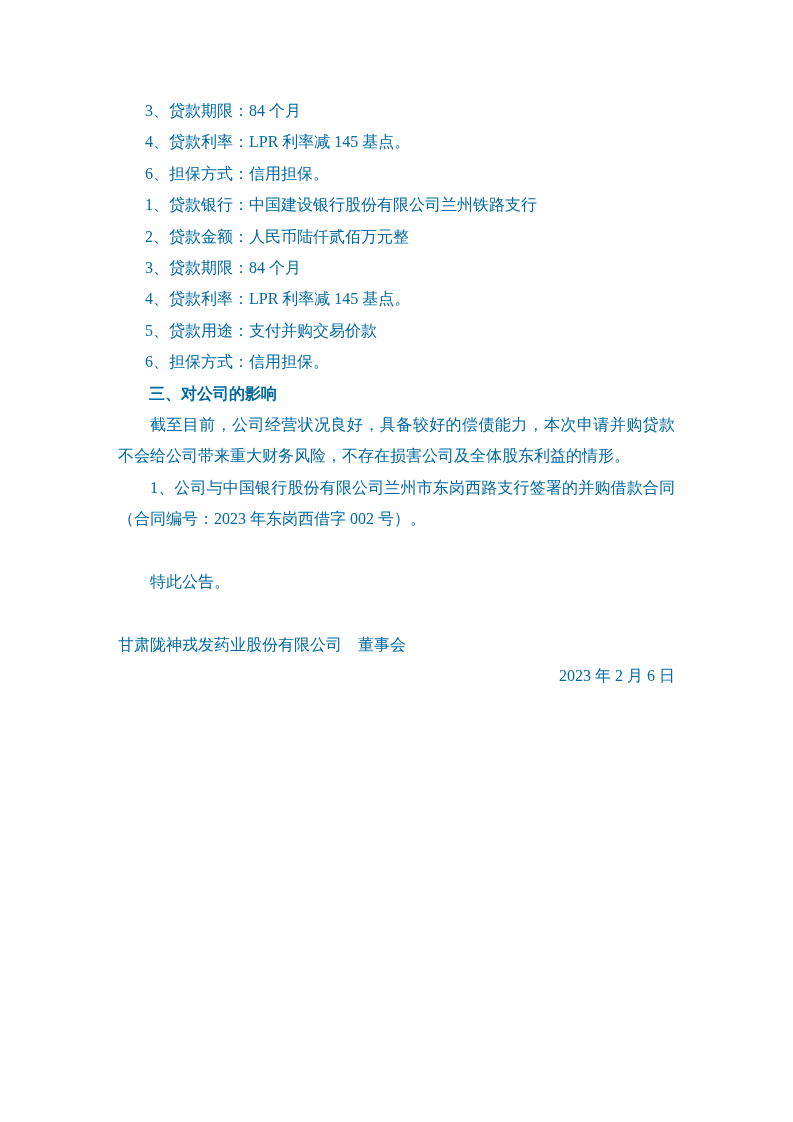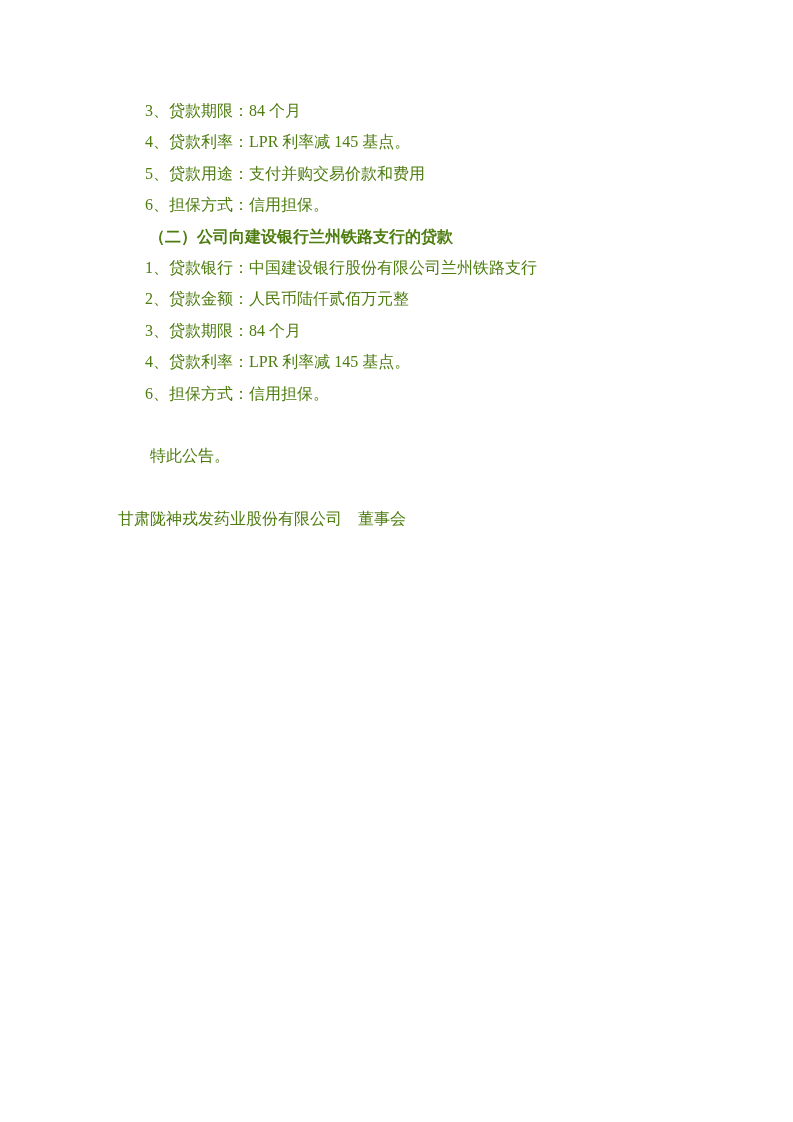--- a/index.html
+++ b/index.html
@@ -15,21 +15,21 @@
     overflow: hidden;
   }
   .content {
     position: absolute;
     left: 118px;
     top: 95px;
     width: 557px;
     font-family: "Liberation Serif", "DejaVu Serif", serif;
     font-size: 16px;
     line-height: 31.4px;
-    color: #4d7c0f;
+    color: #0369a1;
   }
   .content p {
     margin: 0;
     text-align: justify;
   }
   .para-list {
     padding-left: 27px;
     text-align: left !important;
   }
   .para-heading {
@@ -53,24 +53,27 @@
     text-align: right !important;
   }
 </style>
 </head>
 <body>
 
 <div class="page">
   <div class="content">
       <p class="para-list">3、贷款期限：84 个月</p>
       <p class="para-list">4、贷款利率：LPR 利率减 145 基点。</p>
-      <p class="para-list">5、贷款用途：支付并购交易价款和费用</p>
       <p class="para-list">6、担保方式：信用担保。</p>
-      <p class="para-heading">（二）公司向建设银行兰州铁路支行的贷款</p>
       <p class="para-list">1、贷款银行：中国建设银行股份有限公司兰州铁路支行</p>
       <p class="para-list">2、贷款金额：人民币陆仟贰佰万元整</p>
       <p class="para-list">3、贷款期限：84 个月</p>
       <p class="para-list">4、贷款利率：LPR 利率减 145 基点。</p>
+      <p class="para-list">5、贷款用途：支付并购交易价款</p>
       <p class="para-list">6、担保方式：信用担保。</p>
+      <p class="para-heading">三、对公司的影响</p>
+      <p class="para-body">截至目前，公司经营状况良好，具备较好的偿债能力，本次申请并购贷款不会给公司带来重大财务风险，不存在损害公司及全体股东利益的情形。</p>
+      <p class="para-body">1、公司与中国银行股份有限公司兰州市东岗西路支行签署的并购借款合同（合同编号：2023 年东岗西借字 002 号）。</p>
       <p class="para-closing">特此公告。</p>
       <p class="para-signature">甘肃陇神戎发药业股份有限公司　董事会</p>
+      <p class="para-signature-date">2023 年 2 月 6 日</p>
     </div>
 </div>
 
 </body></html>

